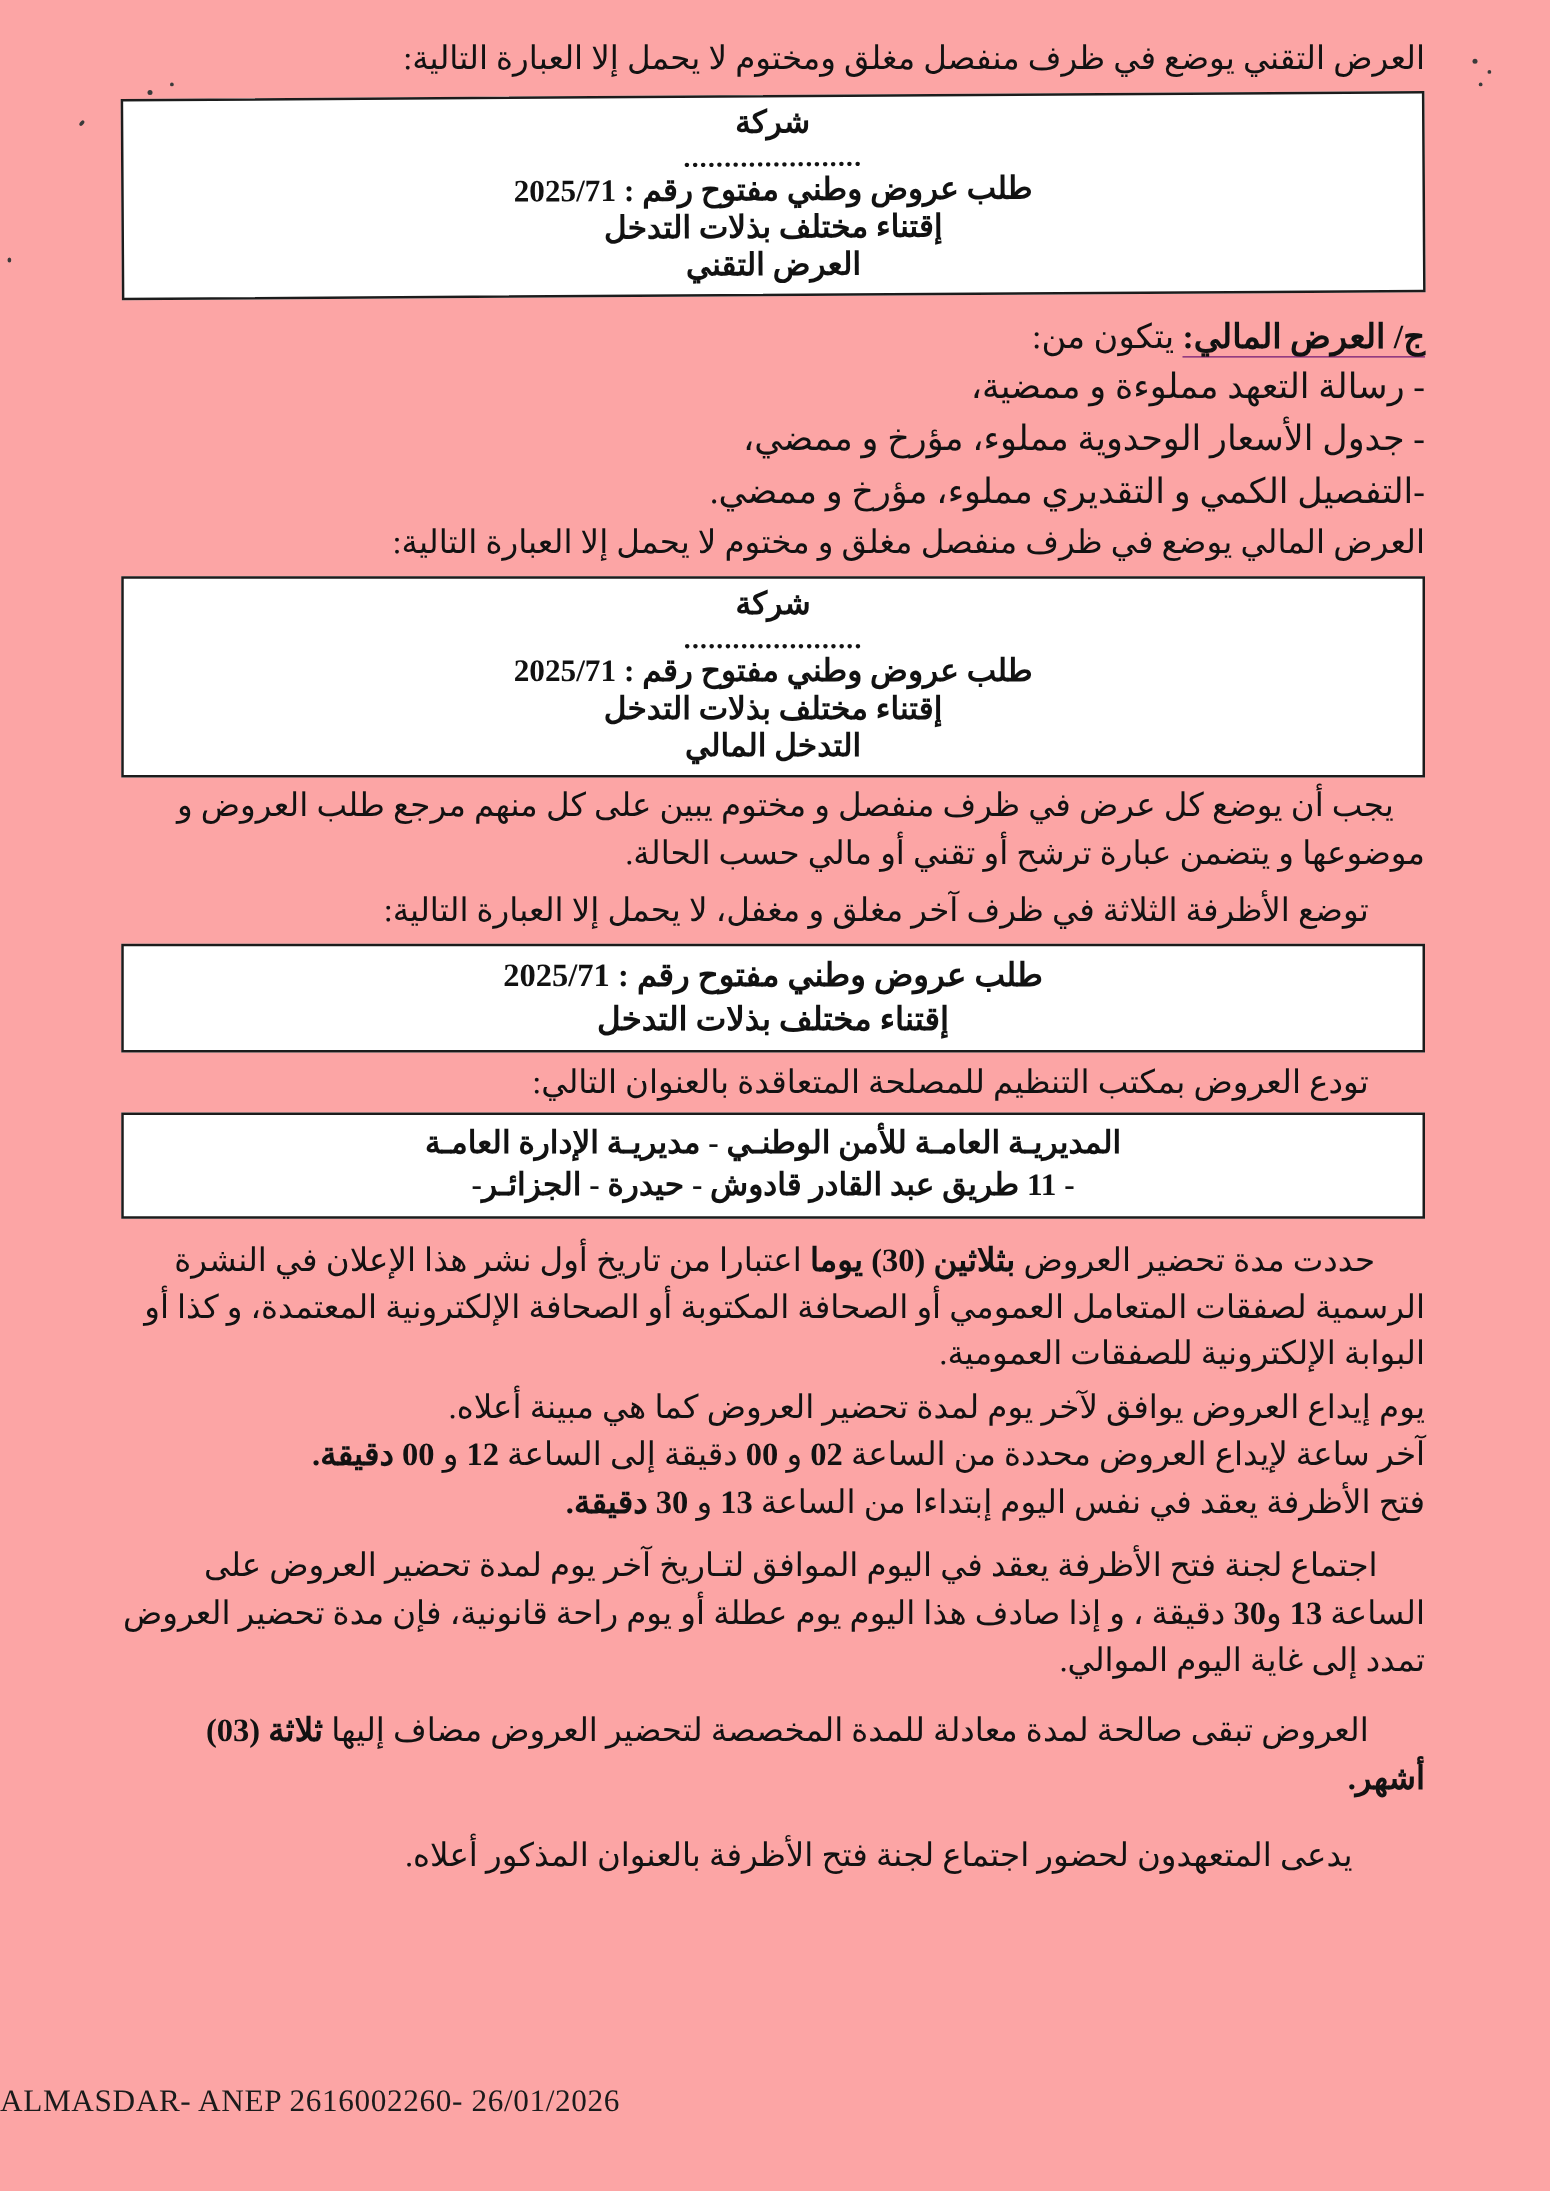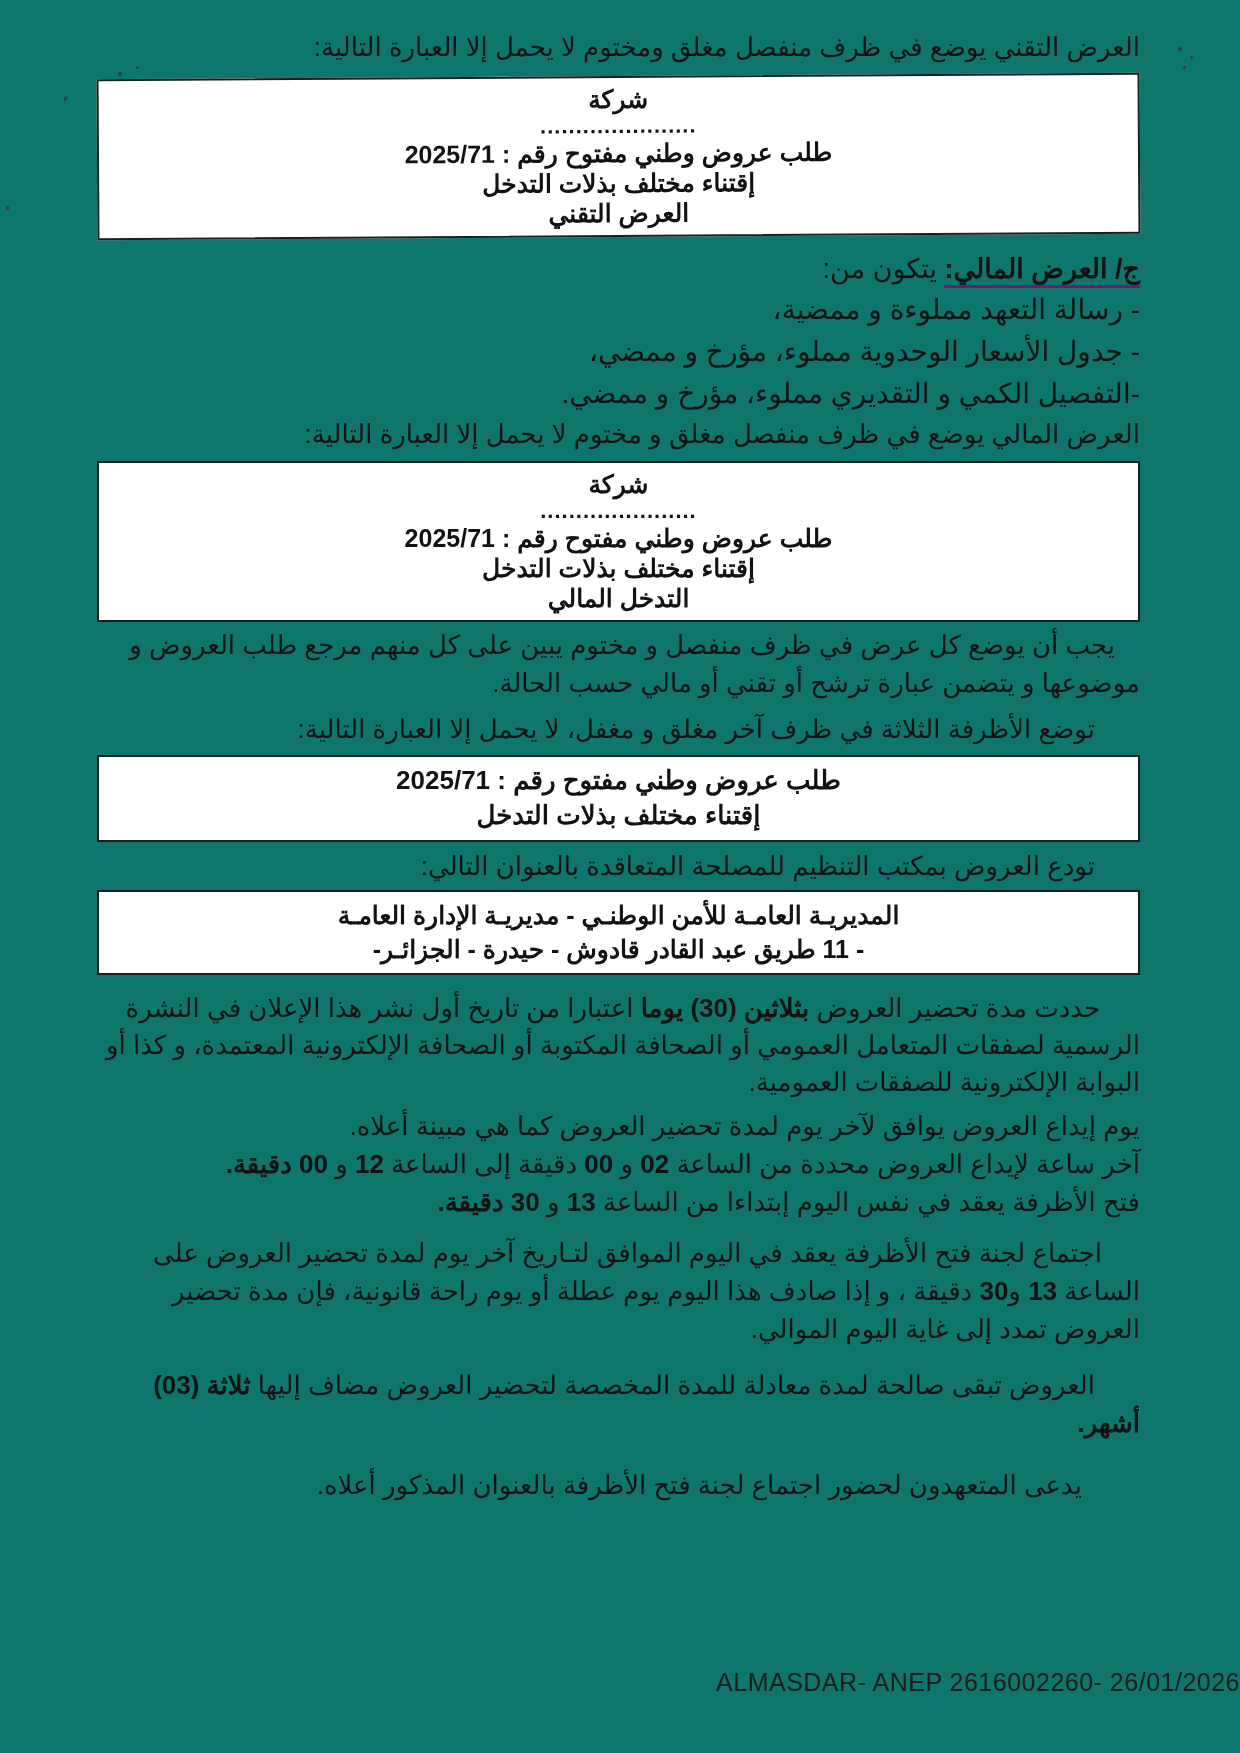--- a/index.html
+++ b/index.html
@@ -1,20 +1,20 @@
 <!DOCTYPE html>
 <html lang="ar"><head>
 <meta charset="utf-8">
 <style>
   html,body{margin:0;padding:0;background:#e8e8e8;}
   .page{
     position:relative;
     width:1240px;height:1753px;
-    background:#0f766e;
-    font-family:Liberation Sans, sans-serif;
+    background:#fca5a5;
+    font-family:Liberation Serif, serif;
     color:#121212;
     overflow:hidden;
   }
   .content{
     position:absolute;
     left:97px;top:0;
     width:1043px;
     direction:rtl;
     text-align:right;
   }
@@ -33,21 +33,21 @@
   }
   .box .box-line{line-height:30px;}
   .box-technical{transform:rotate(-0.35deg);}
   .dots-line{letter-spacing:1px;line-height:24px !important;font-size:22px;}
   .fin-heading{
     margin-top:12px;
     font-size:27px;line-height:40px;
   }
   .u-bold{
     font-weight:bold;
-    border-bottom:3px solid #701a75;
+    border-bottom:1px solid #701a75;
     padding-bottom:1px;
   }
   .fin-item{font-size:28px;line-height:42px;}
   .fin-note{font-size:26px;line-height:38px;}
   .box-financial{margin-top:8px;}
   .para{font-size:26px;line-height:36px;}
   .p-deposit-rule{margin-top:16px;text-indent:55px;}
   .p-each-offer{margin-top:4px;line-height:38px;text-indent:25px;text-align:right;}
   .p-three-env{margin-top:8px;line-height:38px;text-indent:45px;}
   .box-outer{margin-top:7px;}
@@ -60,21 +60,21 @@
   .p-last-hour{margin-top:1px;line-height:38px;}
   .p-opening{line-height:38px;}
   .p-committee{margin-top:13px;line-height:38px;text-indent:38px;}
   .p-validity{margin-top:18px;line-height:38px;text-indent:45px;}
   .p-invitation{margin-top:24px;line-height:38px;text-indent:58px;}
   b{font-weight:bold;}
   .footer{
     position:absolute;
     left:0;width:1240px;
     top:1668px;
-    text-align:right;
+    text-align:left;
     direction:ltr;
     font-size:25px;
     color:#1b1b1b;
     letter-spacing:0.5px;
   }
   .noise{position:absolute;background:#3a3a3a;border-radius:50%;}
   .n1{left:118px;top:72px;width:4px;height:4px;}
   .n2{left:136px;top:66px;width:3px;height:3px;}
   .n3{left:64px;top:96px;width:3px;height:5px;transform:rotate(40deg);}
   .n4{left:1178px;top:47px;width:4px;height:4px;}

